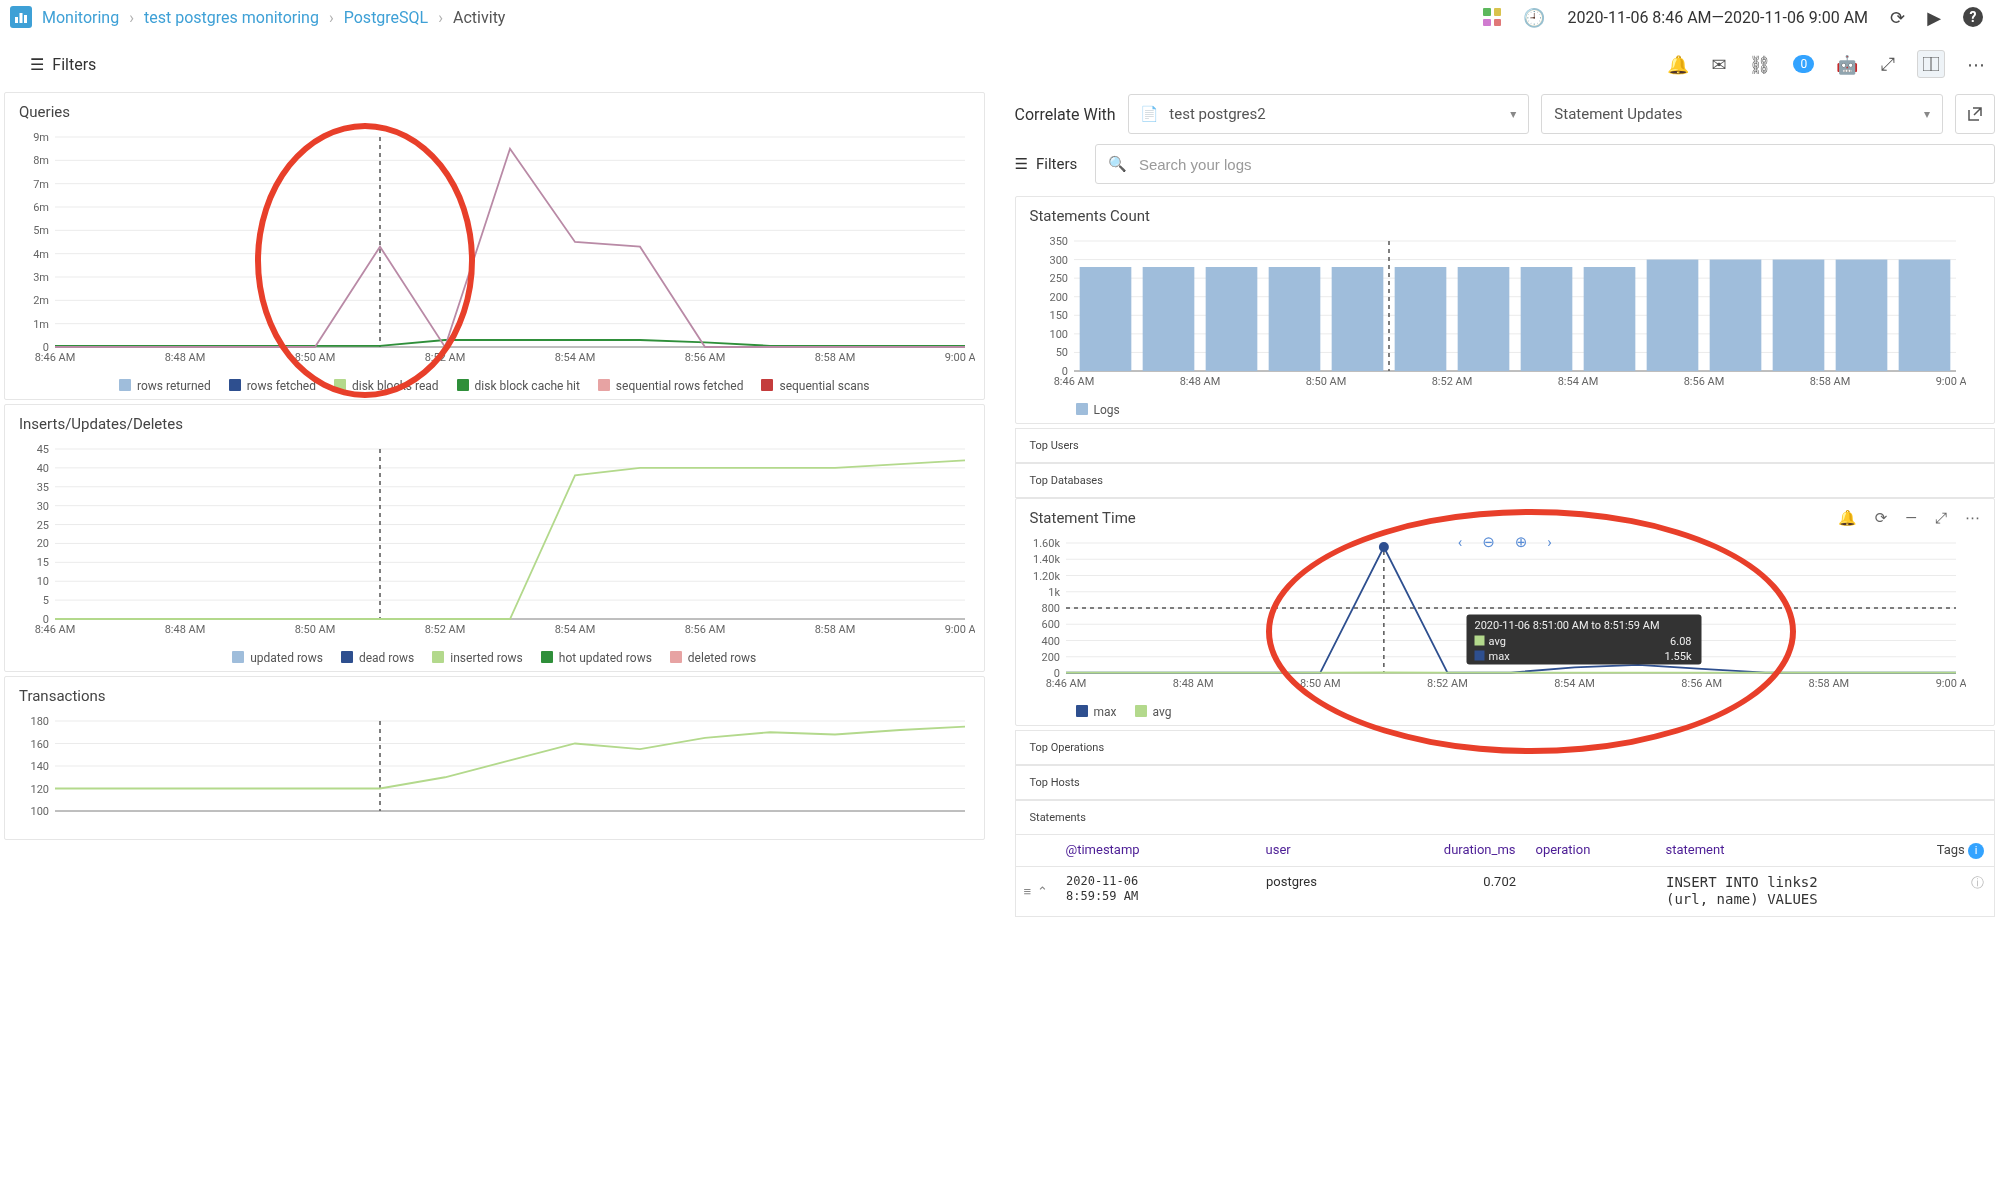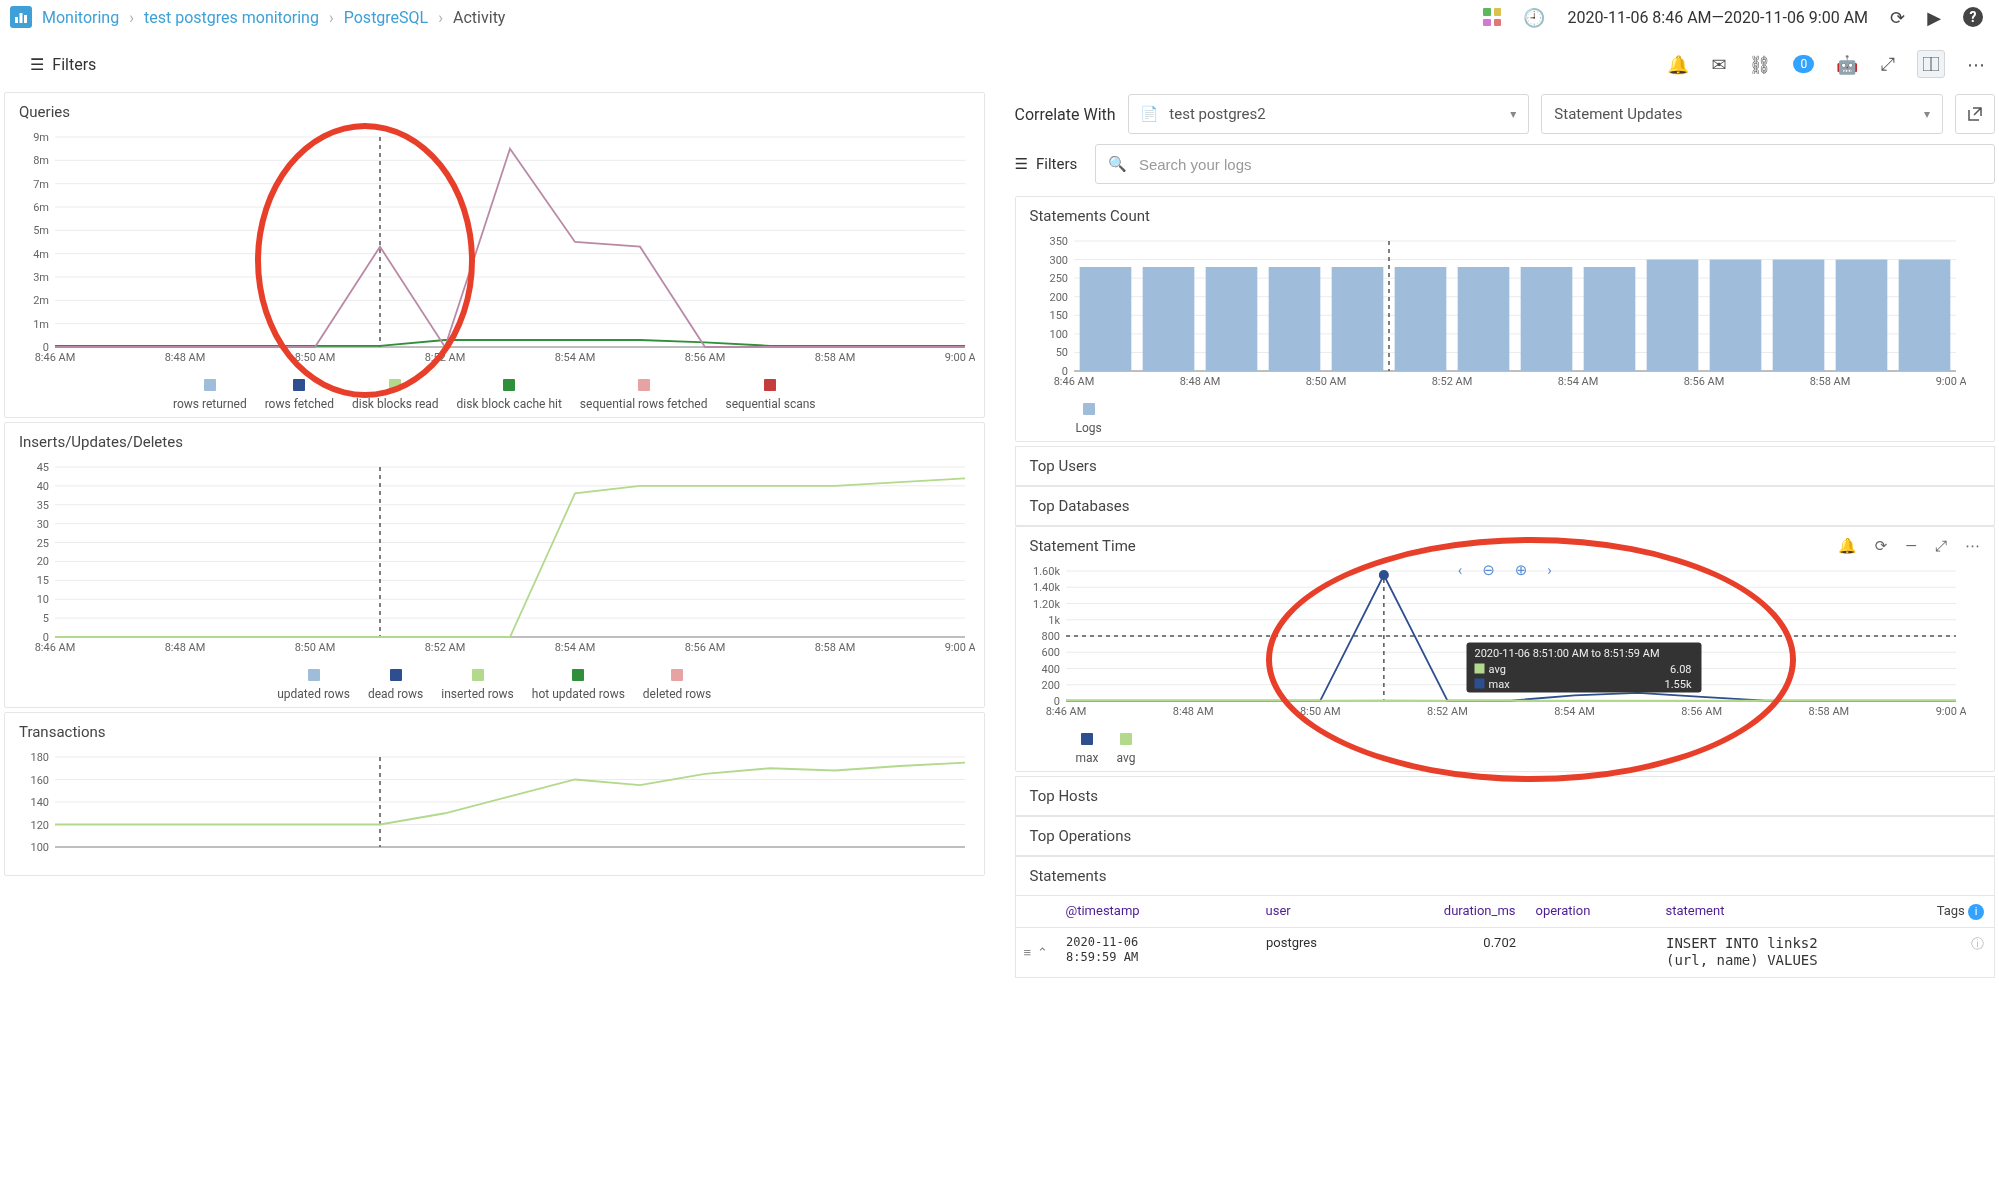--- a/index.html
+++ b/index.html
@@ -71,21 +71,21 @@
     background:var(--bg);
     margin-bottom: 4px;
     position:relative;
   }
   .panel-title {
     font-size:15px; color:#444; padding:10px 14px 4px 14px; font-weight:400;
   }
   .chart-wrap { padding: 4px 10px 6px 10px; }
   svg { display:block; }
   .legend { display:flex; flex-wrap:wrap; gap:18px; justify-content:center; padding:4px 0 6px 0; font-size:12px; color:#555;}
-  .legend-item { display:flex; align-items:center; gap:6px;flex-direction:column;}
+  .legend-item { display:flex; align-items:flex-start; gap:6px;}
   .lg-sw { width:12px; height:12px; border-radius:1px;}
   .circle-callout {
     position:absolute; border: 6px solid var(--accent-red); border-radius:50%;
     pointer-events:none;
   }
   
   .corr-row {
     display:flex; align-items:center; gap:12px; padding: 2px 0 10px 0;
   }
   .corr-label { font-size:16px; color:#333; }
@@ -101,21 +101,21 @@
     display:flex; align-items:center; gap:18px; padding-bottom:12px;
   }
   .filter-row .filters { font-size:15px;}
   .search {
     flex:1; border:1px solid #d8d8d8; border-radius:3px; height:40px; background:#fff;
     display:flex; align-items:center; padding:0 12px; gap:10px; color:#999; font-size:15px;
   }
   .search input { border:none; outline:none; flex:1; font-size:15px; color:#333;}
   .search input::placeholder{color:#9a9a9a;}
   .section-bar {
-    border:1px solid var(--border); border-bottom:none; padding:10px 14px; font-size:15px; color:#444; background:#fff;
+    border:1px solid var(--border); border-bottom:none; padding:10px 14px; font-size:11px; color:#444; background:#fff;
   }
   .section-bar.with-bottom { border-bottom:1px solid var(--border);}
   
   .table { border:1px solid var(--border); }
   .thead, .trow { display:flex; }
   .thead { background:#fff; border-bottom:1px solid var(--border); }
   .th, .td { padding:7px 10px; font-size:13px; overflow:hidden; text-overflow:ellipsis; white-space:nowrap;}
   .th { color:#4c1d95; }
   .c-ts{width:200px;}
   .c-user{width:150px;}
@@ -510,22 +510,22 @@
             <span>max</span>
           </div>
           <div class="legend-item">
             <span class="lg-sw" style="background: rgb(179, 217, 140);"></span>
             <span>avg</span>
           </div>
         </div>
       <div class="circle-callout" style="left:250px; top:10px; width:530px; height:245px;border-radius:50%/50%;"></div>
     </div>
 
+    <div class="section-bar with-bottom">Top Operations</div>
     <div class="section-bar with-bottom">Top Hosts</div>
-    <div class="section-bar with-bottom">Top Operations</div>
     <div class="section-bar">Statements</div>
 
     <div class="table">
       <div class="thead">
         <div class="th" style="width:40px;"></div>
         <div class="th c-ts">@timestamp</div>
         <div class="th c-user">user</div>
         <div class="th c-dur">duration_ms</div>
         <div class="th c-op">operation</div>
         <div class="th c-stmt">statement</div>

